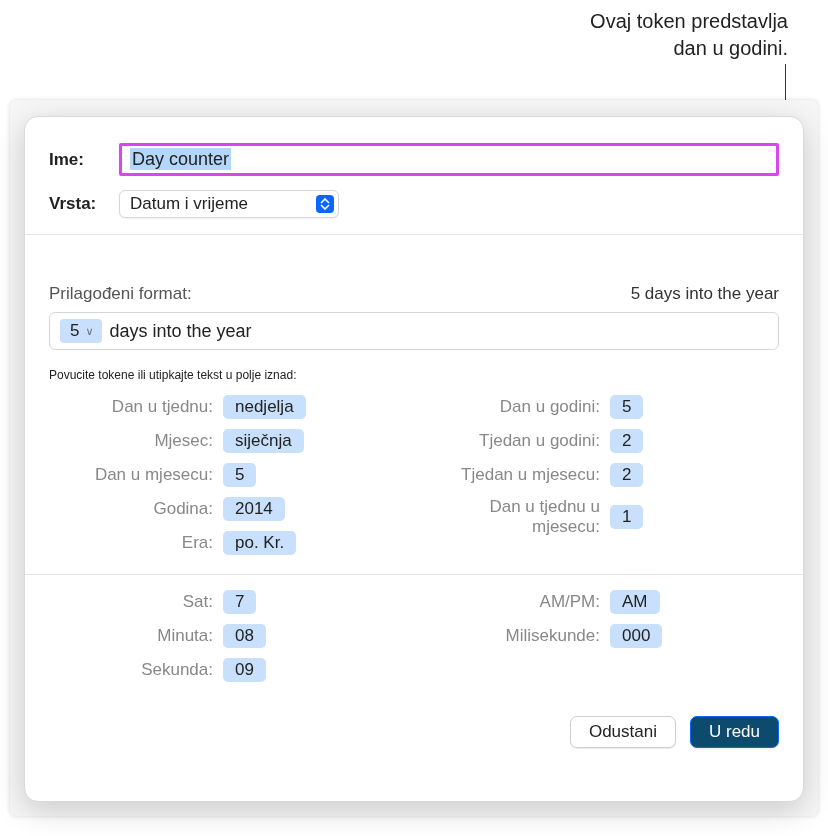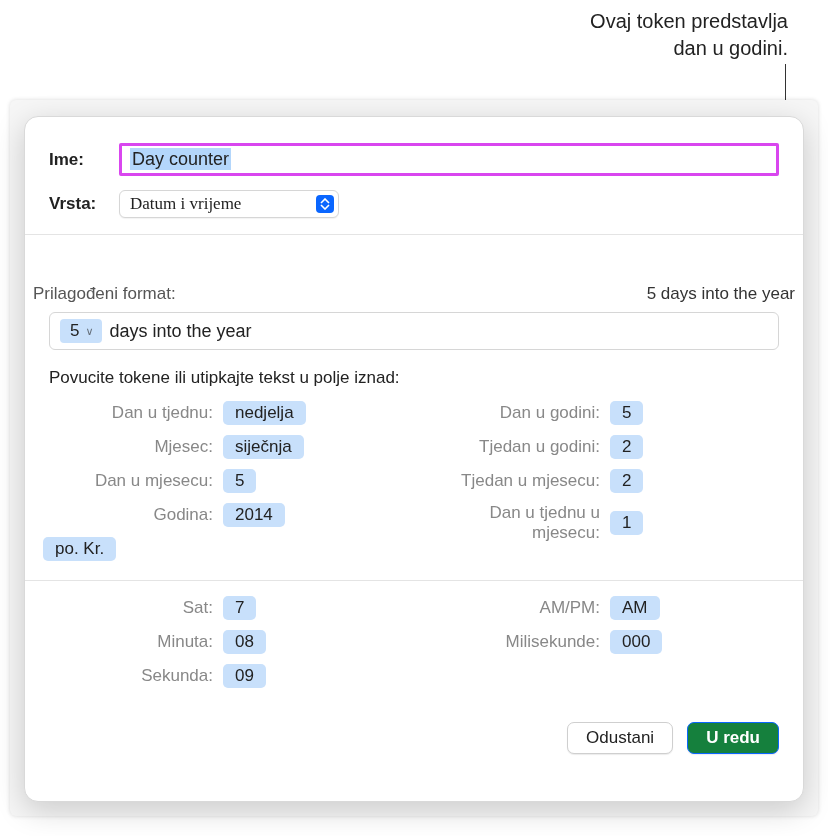--- a/index.html
+++ b/index.html
@@ -65,35 +65,34 @@
     display: inline-flex;
     align-items: center;
     justify-content: space-between;
     border: 1px solid #d6d6d6;
     border-radius: 6px;
     padding: 3px 4px 3px 10px;
     font-size: 17px;
     background: #fff;
     min-width: 220px;
     box-shadow: 0 1px 1px rgba(0,0,0,0.05);
-    font-family: Liberation Serif, serif;
   }
   .select .arrows {
     width: 18px; height: 18px;
     background: #0a66ff;
     border-radius: 4px;
     display: flex; flex-direction: column; align-items: center; justify-content: center;
     gap: 0px;
   }
   .select .arrows svg { display:block; }
   .sep { border-top: 1px solid #e4e4e4; margin: 12px 0 10px 0; }
 
   .formats-head {
     display: flex; justify-content: space-between; align-items: baseline;
-    padding: 0 8px; color: #555; gap: 45px;
+    padding: 0 24px; color: #555; gap: 45px;
   }
   .formats-head .right { color: #333; margin-top: 39px; }
 
   .format-field {
     margin: 8px 24px 0 24px;
     border: 1px solid #d6d6d6;
     border-radius: 6px;
     padding: 6px 10px;
     display: flex; align-items: center; gap: 8px;
     font-size: 18px;
@@ -102,21 +101,21 @@
     background: #c8e0fb;
     border-radius: 4px;
     padding: 2px 8px 2px 10px;
     display: inline-flex; align-items: center; gap: 4px;
     font-size: 17px;
   }
   .token .chev { font-size: 11px; opacity: 0.6; margin-left: 2px; }
 
   .hint {
     padding: 18px 24px 8px 24px;
-    font-size: 17px;
+    font-size: 12px;
     color: #222;
   }
 
   .token-grid {
     display: grid;
     grid-template-columns: 1fr 1fr;
     column-gap: 20px;
     padding: 0 12px;
   }
   .token-row {
@@ -147,24 +146,23 @@
     border: 1px solid #cfcfcf;
     background: #fff;
     border-radius: 7px;
     padding: 5px 18px;
     font-size: 17px;
     box-shadow: 0 1px 1px rgba(0,0,0,0.08);
     cursor: default;
     margin-top: 11px;
   }
   .btn.primary {
-    background: #15803d;
+    background: #0c4a6e;
     border-color: #0a66ff;
     color: #fff;
-    font-weight: bold;
   }
 </style>
 </head>
 <body>
 
 <div class="annotation-wrap">
   <div>Ovaj token predstavlja</div>
   <div>dan u godini.</div>
 </div>
 
@@ -226,20 +224,21 @@
         </div>
       <div class="token-row">
           <div class="tlabel">Dan u mjesecu:</div>
           <div><span class="tok">5</span></div>
         </div>
       <div class="token-row">
           <div class="tlabel">Godina:</div>
           <div><span class="tok">2014</span></div>
         </div>
       <div class="token-row">
+          <div class="tlabel">Era:</div>
           <div><span class="tok">po. Kr.</span></div>
         </div>
     </div>
     <div>
       <div class="token-row">
           <div class="tlabel">Dan u godini:</div>
           <div><span class="tok">5</span></div>
         </div>
       <div class="token-row">
           <div class="tlabel">Tjedan u godini:</div>

